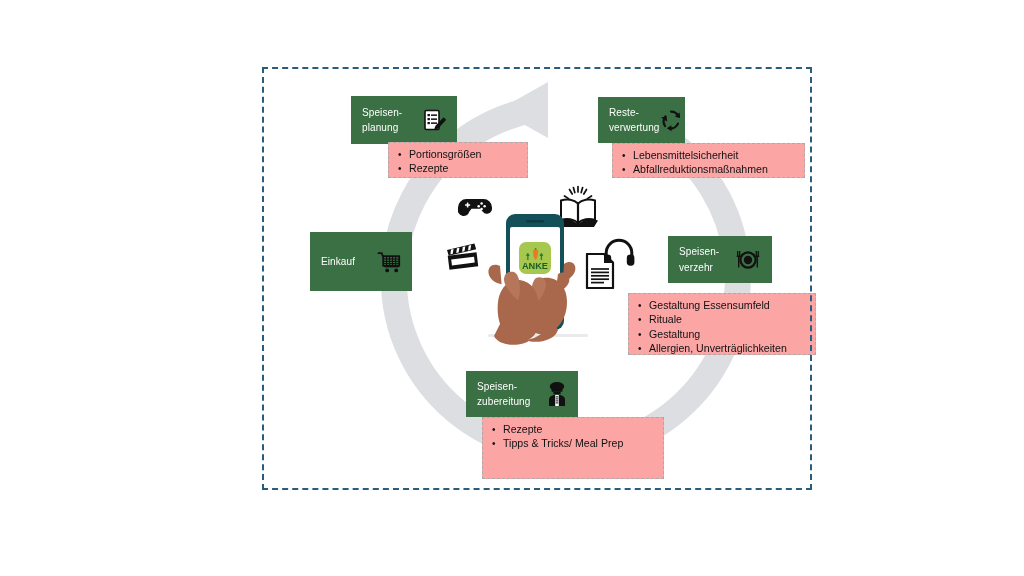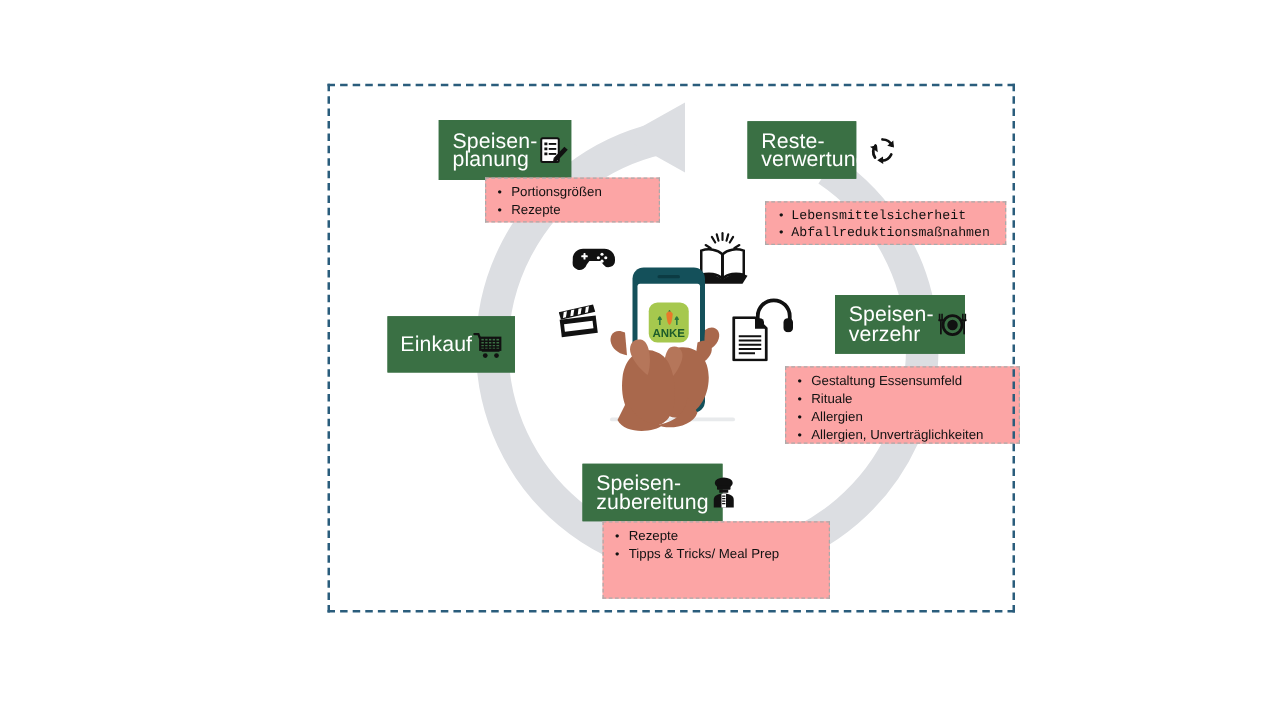--- a/index.html
+++ b/index.html
@@ -17,21 +17,21 @@
   .cyclewrap{position:absolute;left:262px;top:67px;width:550px;height:423px;}
 
   
   .chip{
     position:absolute;background:#3a7044;color:#ffffff;
     display:flex;align-items:center;justify-content:space-between;
     box-sizing:border-box;padding:5px 8px 5px 10px;
     border:1px solid #3a7044;
   }
   .chip .chip-label{
-    font-size:17px;line-height:15.5px;letter-spacing:.1px;white-space:pre-line;
+    font-size:10px;line-height:15.5px;letter-spacing:.1px;white-space:pre-line;
   }
   .chip .chip-icon{flex:0 0 auto;display:flex;align-items:center;justify-content:center;}
   .chip .chip-icon svg{display:block;}
 
   
   .bulletbox{
     position:absolute;background:#fca5a5;border:1px dashed #aaaaaa;
     box-sizing:border-box;padding:5px 8px 5px 6px;
   }
   .bulletbox ul{margin:0;padding:0 0 0 14px;list-style:none;}
@@ -99,21 +99,21 @@
       <svg width="24" height="24" viewBox="0 0 24 24">
         <path d="M12 3.6 a8.4 8.4 0 0 1 7.6 4.9" fill="none" stroke="#111" stroke-width="2.2" stroke-linecap="round"></path>
         <polygon points="20.6,4.4 21.2,10.0 15.8,8.6" fill="#111"></polygon>
         <path d="M19.0 15.6 a8.4 8.4 0 0 1 -8.3 4.8" fill="none" stroke="#111" stroke-width="2.2" stroke-linecap="round"></path>
         <polygon points="12.6,23.2 7.8,20.2 12.4,17.2" fill="#111"></polygon>
         <path d="M6.0 18.0 a8.4 8.4 0 0 1 0.4 -9.6" fill="none" stroke="#111" stroke-width="2.2" stroke-linecap="round"></path>
         <polygon points="2.0,9.4 7.6,8.2 8.2,13.8" fill="#111"></polygon>
       </svg>
     </span>
   </div>
-  <div class="bulletbox" style="left:612px;top:161px;width:193px;height:35px;font-family:Liberation Mono, monospace;">
+  <div class="bulletbox" style="left:612px;top:143px;width:193px;height:35px;">
     <ul>
       <li>Lebensmittelsicherheit</li>
       <li>Abfallreduktionsmaßnahmen</li>
     </ul>
   </div>
 
   <div class="chip" style="left:668px;top:236px;width:104px;height:47px;">
     <span class="chip-label">Speisen-
 verzehr</span>
     <span class="chip-icon">
@@ -134,21 +134,21 @@
           <rect x="22.2" y="7.4" width="4.1" height="1.6" rx="0.6"></rect>
           <rect x="23.6" y="8.6" width="1.4" height="11" rx="0.6"></rect>
         </g>
       </svg>
     </span>
   </div>
   <div class="bulletbox" style="left:628px;top:293px;width:188px;height:62px;">
     <ul>
       <li>Gestaltung Essensumfeld</li>
       <li>Rituale</li>
-      <li>Allergien</li>
+      <li>Gestaltung</li>
       <li>Allergien, Unverträglichkeiten</li>
     </ul>
   </div>
 
   <div class="chip" style="left:466px;top:371px;width:112px;height:46px;">
     <span class="chip-label">Speisen-
 zubereitung</span>
     <span class="chip-icon">
       <svg width="24" height="26" viewBox="0 0 24 26">
         <ellipse cx="12" cy="5.4" rx="7.2" ry="4.4" fill="#111"></ellipse>
@@ -165,21 +165,21 @@
       </svg>
     </span>
   </div>
   <div class="bulletbox" style="left:482px;top:417px;width:182px;height:62px;">
     <ul>
       <li>Rezepte</li>
       <li>Tipps &amp; Tricks/  Meal Prep</li>
     </ul>
   </div>
 
-  <div class="chip" style="left:310px;top:253px;width:102px;height:45px;justify-content:center;">
+  <div class="chip" style="left:310px;top:232px;width:102px;height:59px;">
     <span class="chip-label">Einkauf</span>
     <span class="chip-icon">
       <svg width="26" height="24" viewBox="0 0 26 24">
         <path d="M1.5 3.2 h3.2 l1.2 3.2" fill="none" stroke="#111" stroke-width="1.8" stroke-linecap="round"></path>
         <rect x="6.2" y="6.2" width="16" height="9.6" fill="none" stroke="#111" stroke-width="1.8"></rect>
         <g stroke="#111" stroke-width="1.1">
           <line x1="9.6" y1="6.6" x2="9.6" y2="15.4"></line>
           <line x1="12.6" y1="6.6" x2="12.6" y2="15.4"></line>
           <line x1="15.6" y1="6.6" x2="15.6" y2="15.4"></line>
           <line x1="18.6" y1="6.6" x2="18.6" y2="15.4"></line>

